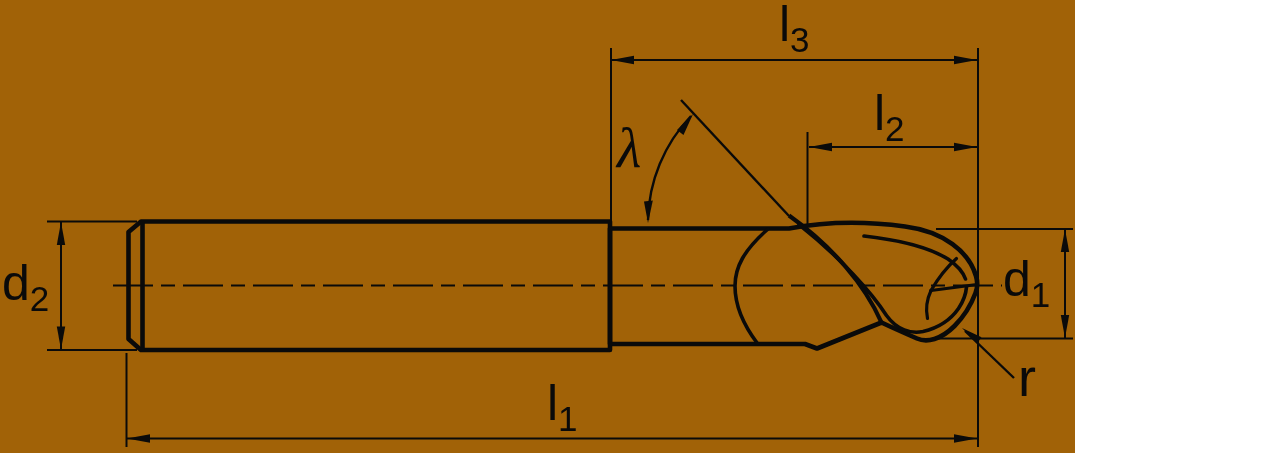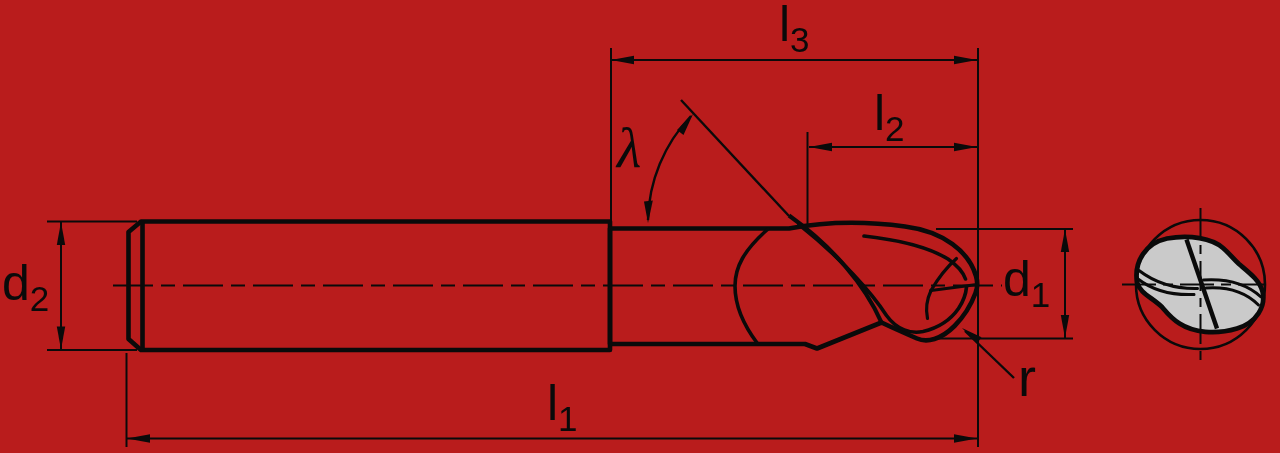--- a/index.html
+++ b/index.html
@@ -2,23 +2,23 @@
 <html><head>
 <meta charset="utf-8">
 <style>
   html, body {
     margin: 0;
     padding: 0;
     background: #ffffff;
   }
   .stage {
     position: relative;
-    width: 1280px;
+    width: 1075px;
     height: 453px;
-    background: #b91c1c;
+    background: #a16207;
     overflow: hidden;
   }
   svg { display: block; }
   
   .outline  { fill: none; stroke: #0a0a0a; stroke-width: 4.6; stroke-linejoin: round; }
   .detail   { fill: none; stroke: #0a0a0a; stroke-width: 3.6; stroke-linecap: round; }
   .detail2  { fill: none; stroke: #0a0a0a; stroke-width: 3.2; stroke-linecap: round; }
   .thin     { fill: none; stroke: #0a0a0a; stroke-width: 2;   stroke-linecap: butt; }
   .arrow    { fill: #0a0a0a; stroke: none; }
   .dimtext  { font-family: "Liberation Sans", "DejaVu Sans", sans-serif; font-size: 50px; fill: #0a0a0a; }

